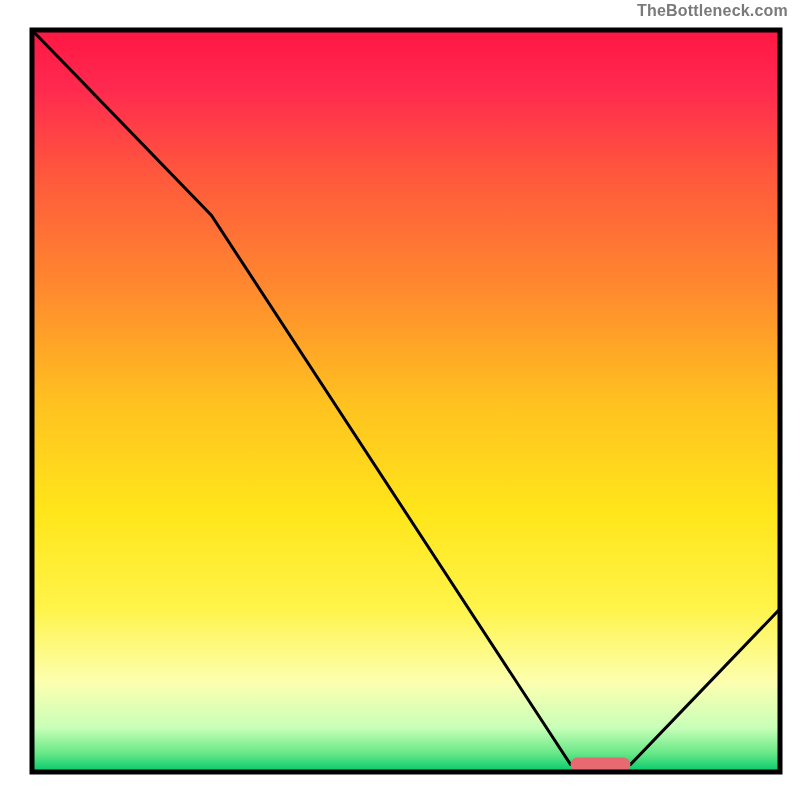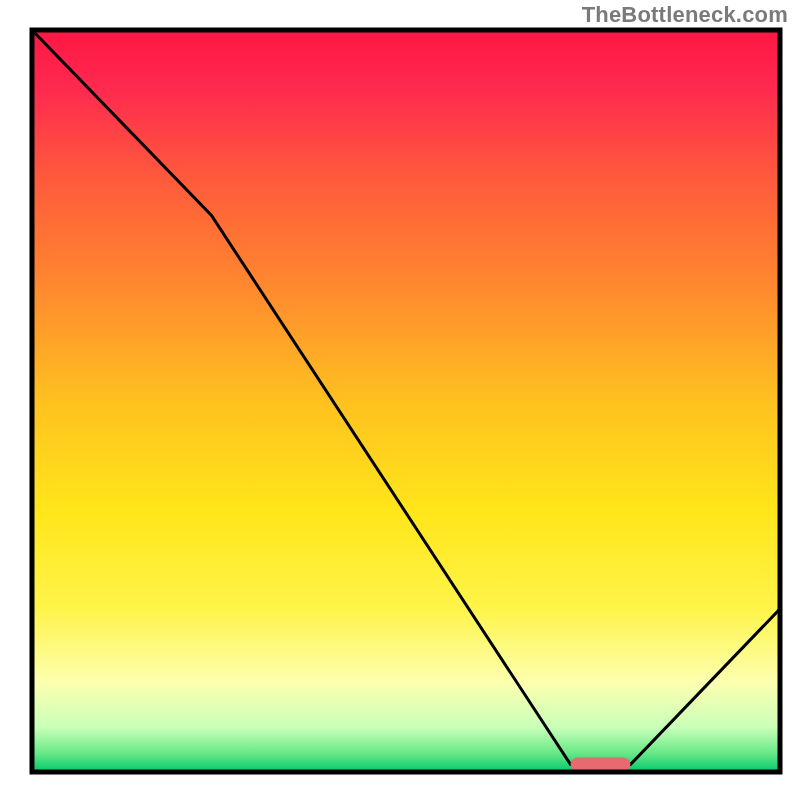--- a/index.html
+++ b/index.html
@@ -12,21 +12,21 @@
   }
   .stage {
     position: relative;
     width: 800px;
     height: 800px;
   }
   .watermark {
     position: absolute;
     top: 2px;
     right: 12px;
-    font-size: 22px;
+    font-size: 16px;
     font-weight: 600;
     color: #7a7a7a;
     letter-spacing: 0.2px;
     z-index: 20;
   }
   svg.chart {
     position: absolute;
     inset: 0;
     width: 800px;
     height: 800px;

